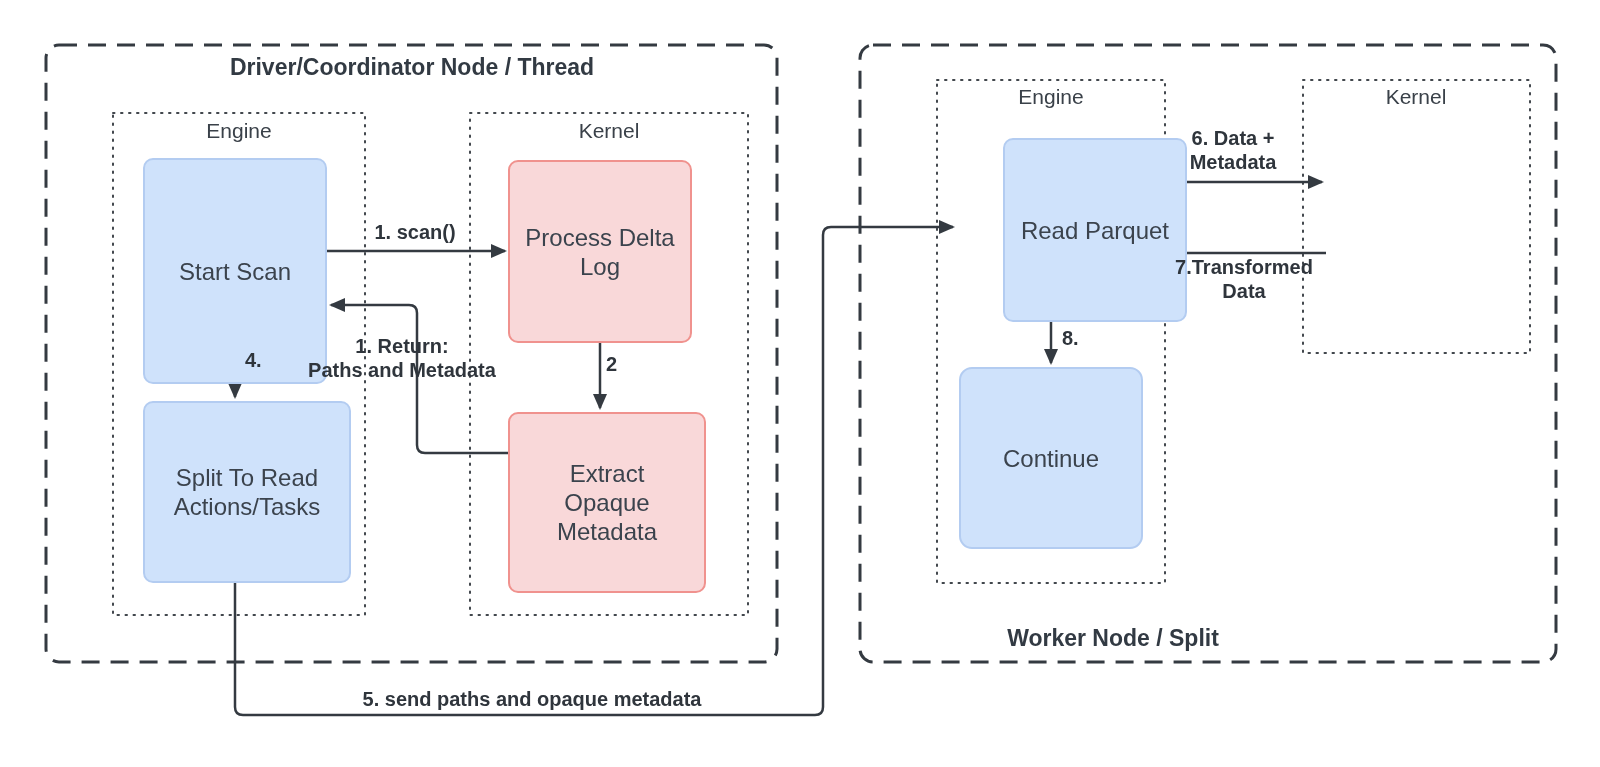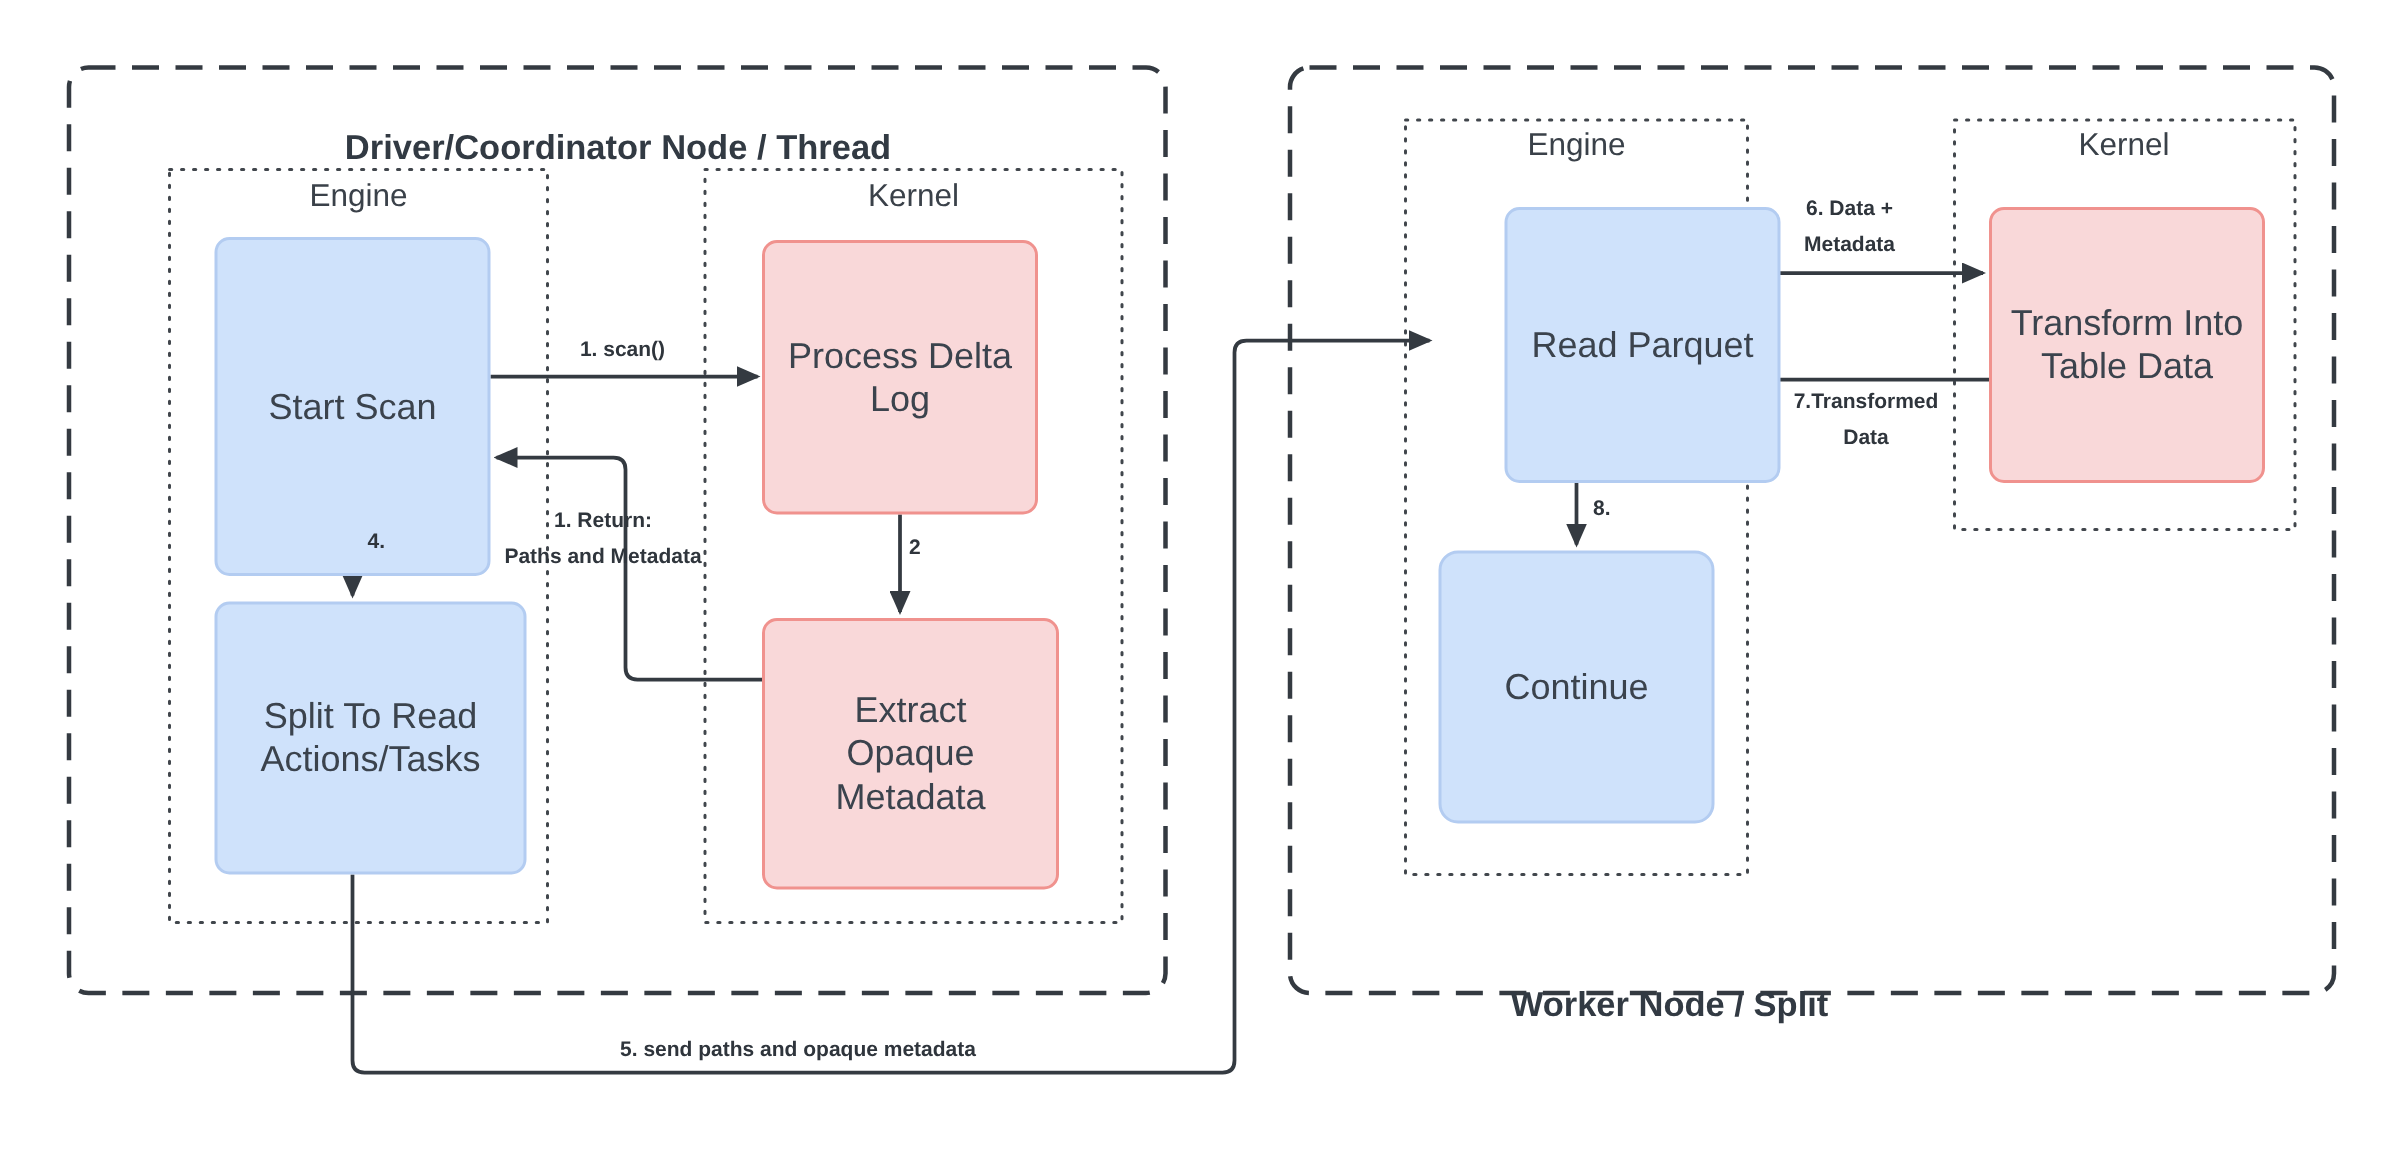--- a/index.html
+++ b/index.html
@@ -14,23 +14,23 @@
   .canvas{
     position:relative;width:1600px;height:767px;background:#ffffff;overflow:hidden;
     font-family:"Liberation Sans","DejaVu Sans",sans-serif;color:var(--c-text);
   }
   svg.overlay{position:absolute;left:0;top:0;width:1600px;height:767px;}
   .grp{fill:none;stroke:var(--c-line);stroke-width:3;stroke-dasharray:18 11;}
   .dot{fill:none;stroke:#41464c;stroke-width:2;stroke-dasharray:1.5 6.5;stroke-linecap:round;}
   .edge{fill:none;stroke:var(--c-line);stroke-width:2.5;stroke-linejoin:round;}
   .ah{fill:var(--c-line);}
   .label{position:absolute;white-space:pre-line;text-align:center;}
-  .title{font-weight:bold;font-size:23px;color:#323a43;margin-top:31px;}
+  .title{font-weight:bold;font-size:23px;color:#323a43;}
   .section{font-size:21px;color:#3a4149;}
-  .edge-label{font-weight:bold;font-size:14px;line-height:24px;color:#2f353c;}
+  .edge-label{font-weight:bold;font-size:20px;line-height:24px;color:#2f353c;}
   .node{
     position:absolute;border-radius:10px;display:flex;align-items:center;justify-content:center;
     text-align:center;font-size:24px;line-height:29px;color:#3b434d;white-space:pre-line;
     box-sizing:border-box;border:2px solid;padding:4px;
   }
   .node.blue{background:var(--c-engine-fill);border-color:var(--c-engine-stroke);}
   .node.red{background:var(--c-kernel-fill);border-color:var(--c-kernel-stroke);}
 </style>
 </head>
 <body>
@@ -73,22 +73,20 @@
   <div class="node blue" style="left:143px;top:158px;width:184px;height:226px;">Start Scan</div>
   <div class="node blue" style="left:143px;top:401px;width:208px;height:182px;">Split To Read
 Actions/Tasks</div>
   <div class="node red" style="left:508px;top:160px;width:184px;height:183px;">Process Delta
 Log</div>
   <div class="node red" style="left:508px;top:412px;width:198px;height:181px;">Extract
 Opaque
 Metadata</div>
   <div class="node blue" style="left:959px;top:138px;width:184px;height:184px;margin-left:44px;">Read Parquet</div>
   <div class="node blue" style="left:959px;top:367px;width:184px;height:182px;border-radius:13px;">Continue</div>
-  <div class="node red" style="left:1326px;top:138px;width:184px;height:184px;">Transform Into
-Table Data</div>
 
   <div class="label edge-label" style="left:335px;top:220px;width:160px;">1. scan()</div>
   <div class="label edge-label" style="left:606px;top:352px;">2</div>
   <div class="label edge-label" style="left:282px;top:334px;width:240px;">1. Return:
 Paths and Metadata</div>
   <div class="label edge-label" style="left:245px;top:348px;">4.</div>
   <div class="label edge-label" style="left:332px;top:687px;width:400px;">5. send paths and opaque metadata</div>
   <div class="label edge-label" style="left:1158px;top:126px;width:150px;">6. Data +
 Metadata</div>
   <div class="label edge-label" style="left:1154px;top:255px;width:180px;">7.Transformed

